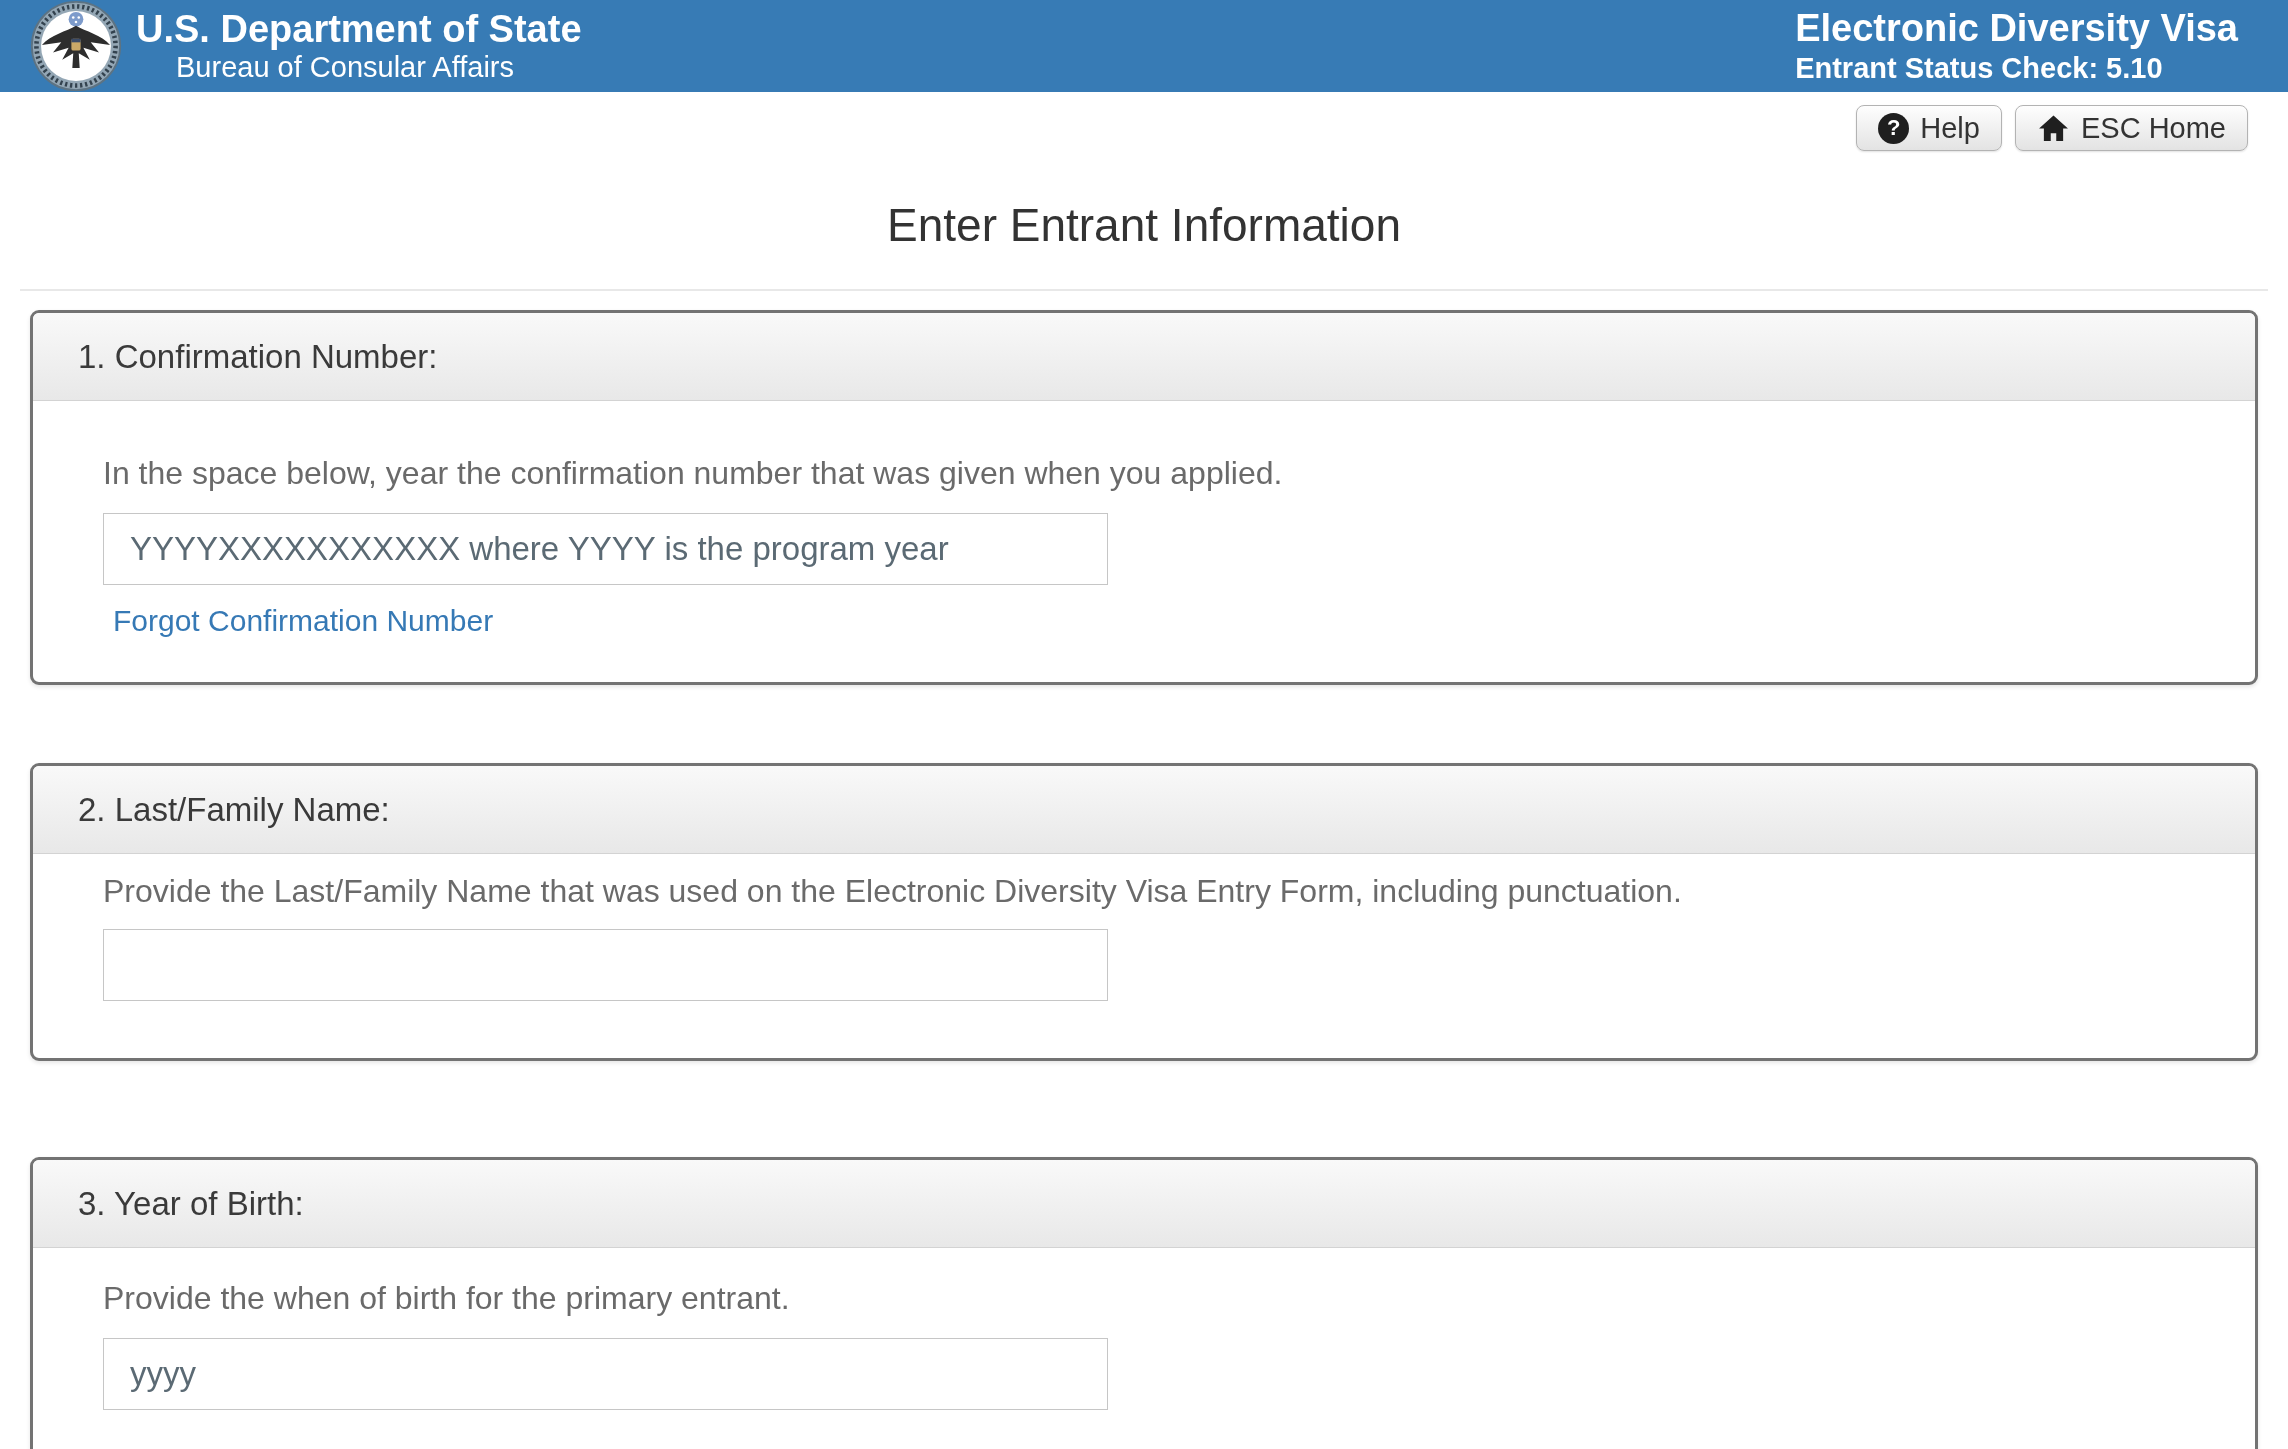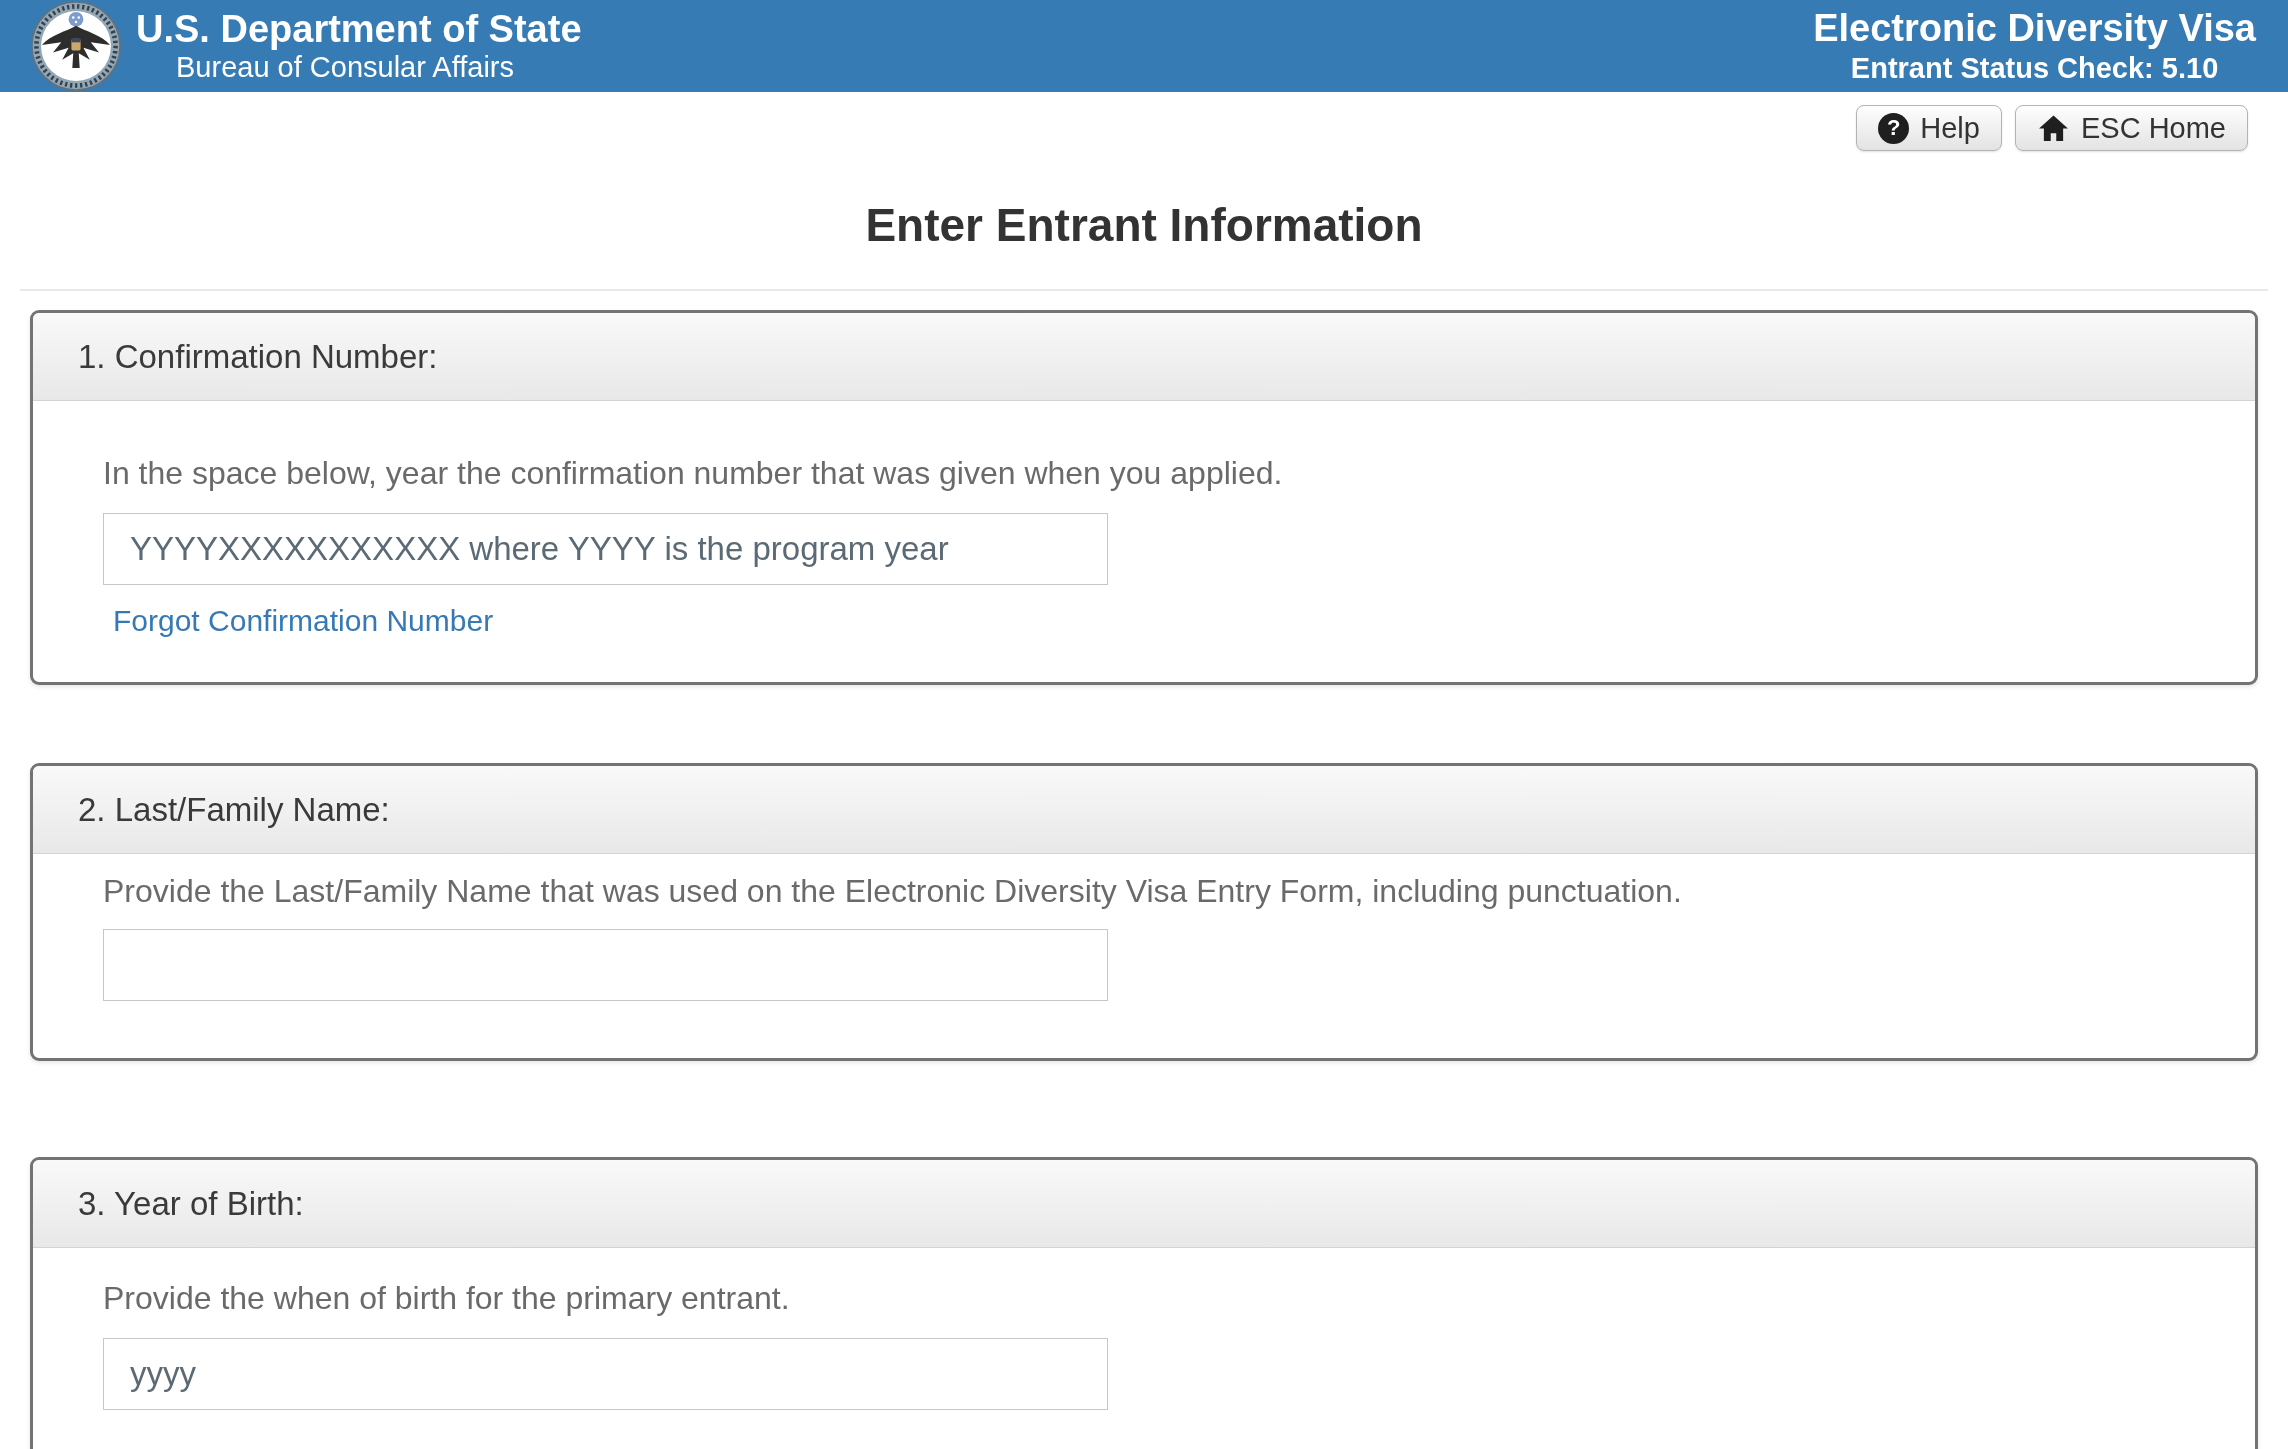--- a/index.html
+++ b/index.html
@@ -13,21 +13,21 @@
   
   .topbar {
     height: 92px; background: #377bb5;
     display: flex; justify-content: space-between; align-items: center;
   }
   .brand { display: flex; align-items: center; padding-left: 30px; height: 88px; overflow: visible; }
   .seal { width: 92px; height: 92px; flex: 0 0 auto; }
   .brand-text { margin-left: 14px; color: #fff; }
   .agency { font-size: 38px; font-weight: bold; line-height: 1.12; }
   .bureau { font-size: 29px; font-weight: normal; margin-left: 40px; margin-top: 2px; line-height: 1.1; }
-  .app-text { padding-right: 32px; text-align: center; color: #fff; }
+  .app-text { padding-right: 50px; text-align: left; color: #fff; }
   .app-title { font-size: 38px; font-weight: bold; line-height: 1.12; }
   .app-subtitle { font-size: 29px; font-weight: bold; margin-top: 3px; line-height: 1.1; }
 
   
   .toolbar { display: flex; justify-content: flex-end; gap: 13px; margin: 13px 40px 0 0; }
   .btn {
     display: flex; align-items: center; gap: 11px;
     height: 46px; padding: 0 21px;
     font-size: 29px; color: #333; font-family: inherit;
     background: linear-gradient(#fefefe, #e3e3e3);
@@ -36,21 +36,21 @@
     cursor: pointer;
   }
   .q-icon {
     width: 31px; height: 31px; border-radius: 50%;
     background: #1f1f1f; color: #fff; font-weight: bold; font-size: 22px;
     display: flex; align-items: center; justify-content: center;
   }
   .home-svg { width: 33px; height: 33px; fill: #1f1f1f; }
 
   
-  .title { text-align: center; font-size: 46px; font-weight: bold; color: #333; margin: 47px 0 0; }
+  .title { text-align: center; font-size: 46px; font-weight: normal; color: #333; margin: 47px 0 0; }
   .divider { height: 2px; background: #e8e8e8; margin: 37px 20px 0; }
 
   
   .card {
     margin: 19px 30px 0;
     background: #fff;
     border: 3px solid #737373; border-radius: 9px;
     box-shadow: 0 2px 4px rgba(0,0,0,.10);
     overflow: hidden;
   }

